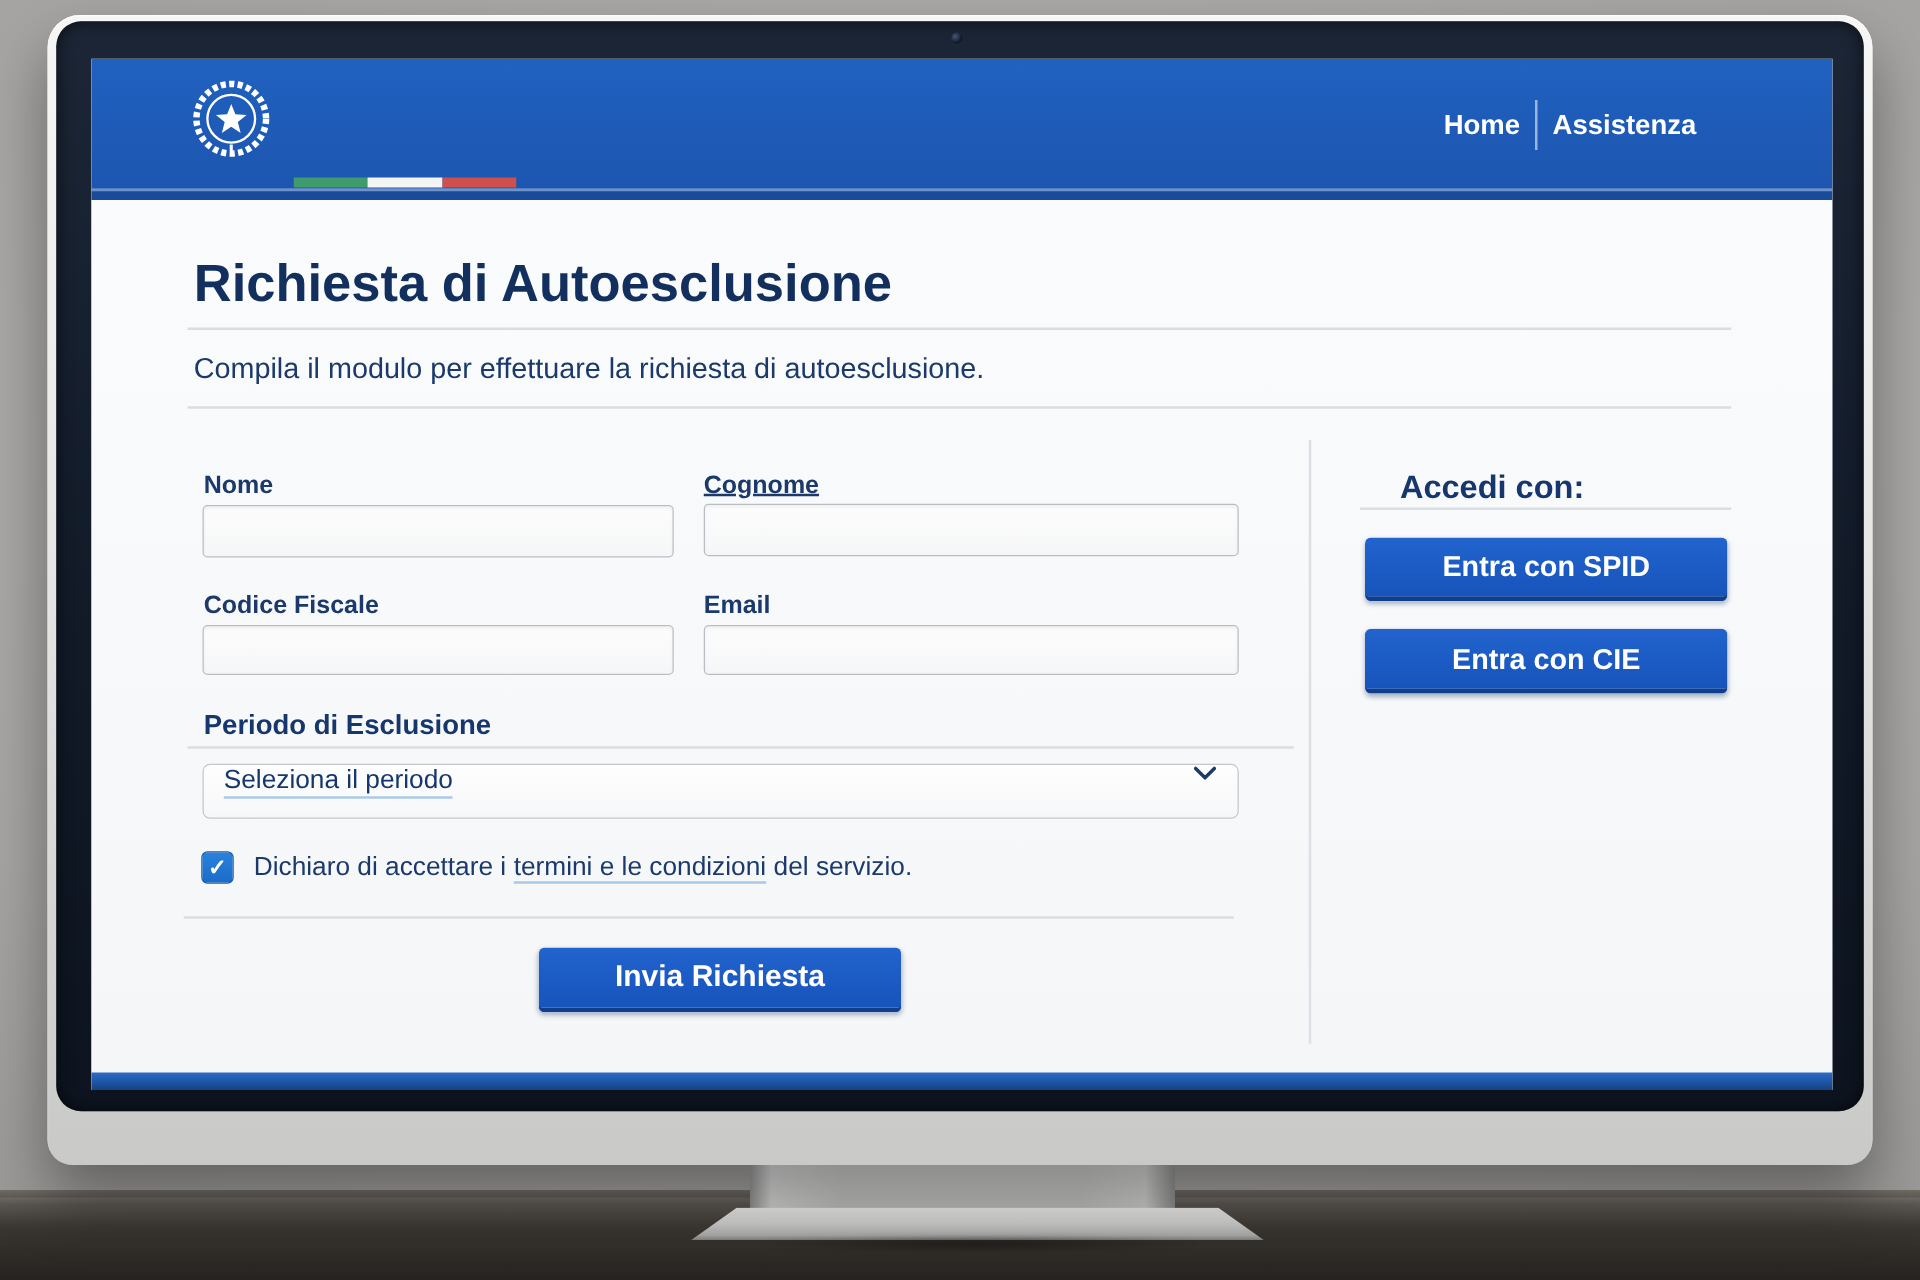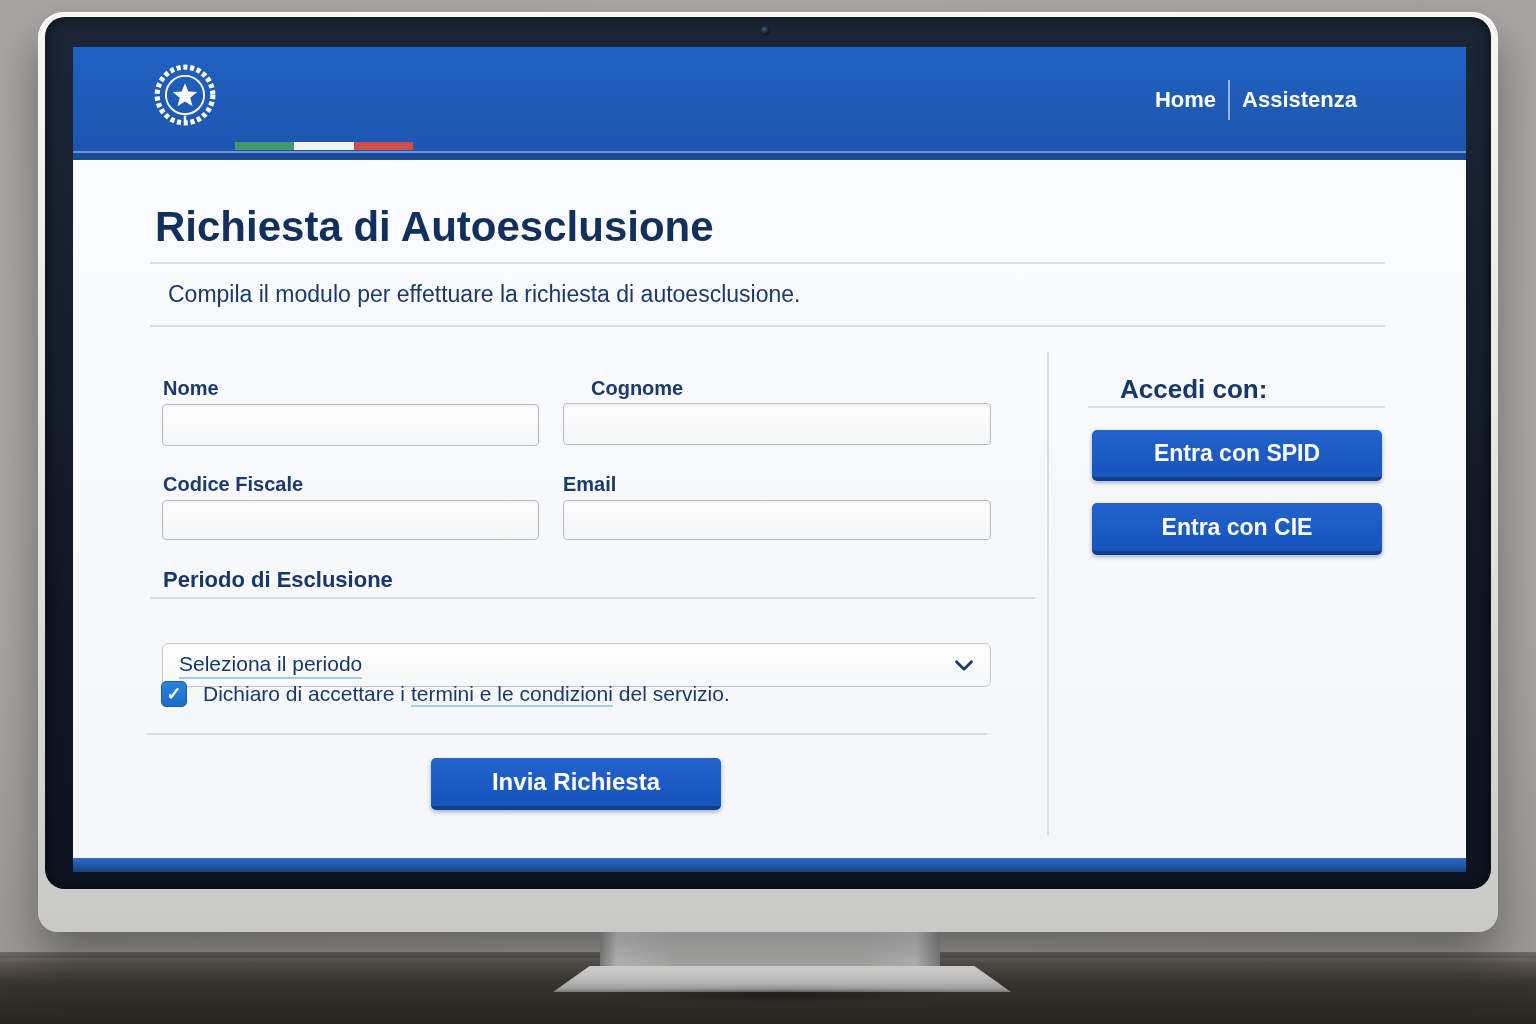--- a/index.html
+++ b/index.html
@@ -79,47 +79,47 @@
   .flag-red   { background:#cf4f4f; }
   .header-nav {
     position:absolute; right:109px; top:33px; height:40px;
     display:flex; align-items:center; gap:12px;
   }
   .nav-link { color:#ffffff; font-size:22px; font-weight:700; text-decoration:none; cursor:pointer; }
   .nav-divider { width:2px; height:40px; background:rgba(255,255,255,.55); }
   .page-title { position:absolute; left:82px; top:156px; font-size:42px; font-weight:700; color:#132f5e; }
   .hr { position:absolute; height:2px; background:#dadde1; }
   .hr-a { left:77px; top:215px; width:1235px; }
-  .page-subtitle { position:absolute; left:82px; top:234px; font-size:23px; color:#1b3a6b;margin-left:13px; }
+  .page-subtitle { position:absolute; left:82px; top:234px; font-size:23px; color:#1b3a6b; }
   .hr-b { left:77px; top:278px; width:1235px; }
 
   .field-label { position:absolute; font-size:20px; font-weight:600; color:#1b3a6b; }
   .text-input {
     position:absolute; height:42px;
     background: linear-gradient(180deg,#fdfdfd,#f5f6f7);
     border:1px solid #b9bec5; border-radius:4px;
     box-shadow: inset 0 2px 3px rgba(0,0,0,.05);
     font-family:"Liberation Sans",sans-serif; font-size:20px; color:#16376d; padding:0 12px;
   }
   .lbl-nome    { left:90px;  top:330px; }
-  .lbl-cognome { left:518px; top:330px; }
+  .lbl-cognome { left:490px; top:330px;text-decoration:underline; }
   .in-nome     { left:89px;  top:357px; width:377px; }
   .in-cognome  { left:490px; top:356px; width:428px; }
   .lbl-cf      { left:90px;  top:426px; }
   .lbl-email   { left:490px; top:426px; }
   .in-cf       { left:89px;  top:453px; width:377px; height:40px; }
   .in-email    { left:490px; top:453px; width:428px; height:40px; }
 
   .period-label { position:absolute; left:90px; top:520px; font-size:22px; font-weight:700; color:#16376d; }
   .hr-c { left:77px; top:550px; width:885px; }
   .select-box {
     position:absolute; left:89px; top:564px; width:829px; height:44px;
     background: linear-gradient(180deg,#fefefe,#f6f7f8);
     border:1px solid #c3c8cd; border-radius:6px;
-    display:flex; align-items:center; padding:0 16px; cursor:pointer;margin-top:32px;
+    display:flex; align-items:flex-start; padding:0 16px; cursor:pointer;
   }
   .select-text { font-size:21px; color:#16376d; border-bottom:2px solid #a9cae6; padding-bottom:1px; }
   .select-chevron { margin-left:auto; width:20px; height:13px; }
 
   .consent-row { position:absolute; left:88px; top:634px; display:flex; align-items:center; }
   .checkbox {
     width:26px; height:26px; border-radius:5px; cursor:pointer;
     background: linear-gradient(180deg,#2a82dd,#1a6cc8);
     border:1px solid #155fae;
     display:flex; align-items:center; justify-content:center;

